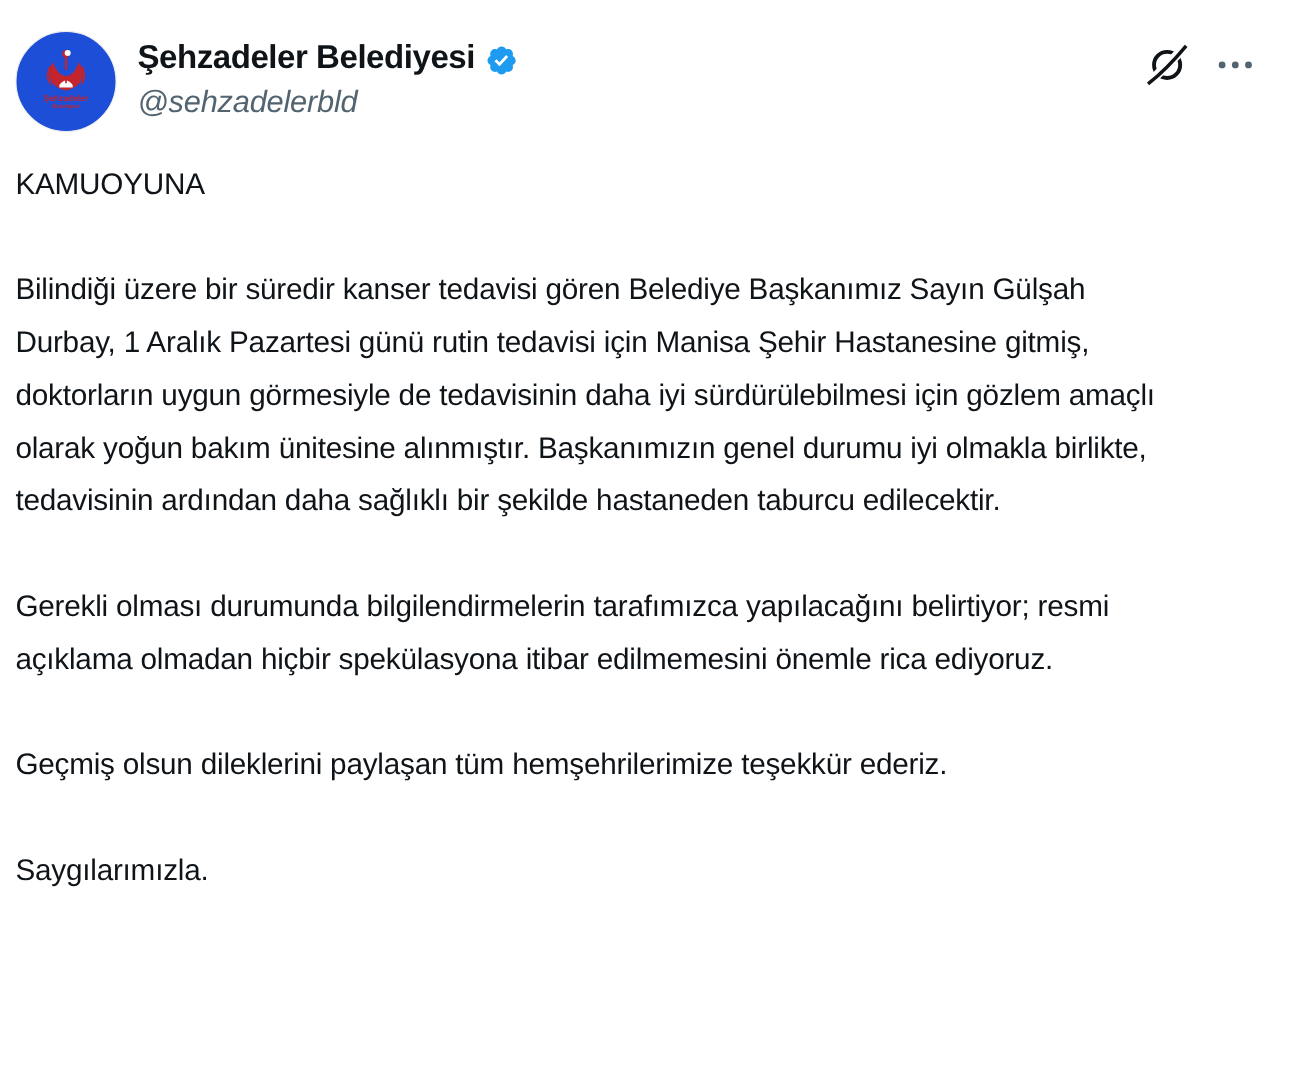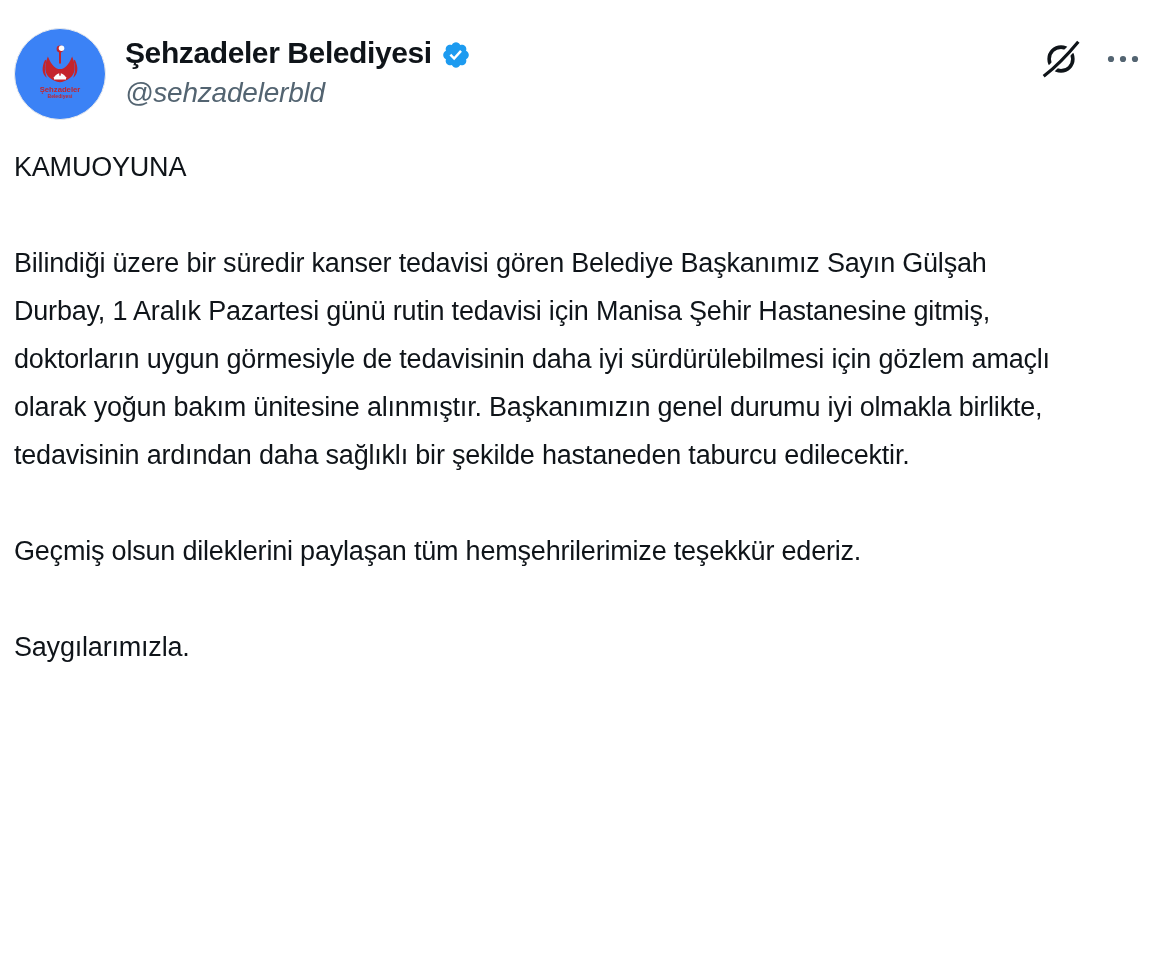--- a/index.html
+++ b/index.html
@@ -20,21 +20,21 @@
   }
   
   .header {
     display: flex;
     align-items: flex-start;
   }
   .avatar {
     width: 92px;
     height: 92px;
     border-radius: 50%;
-    background: #3b82f6;
+    background: #1d4ed8;
     border: 1px solid #ececec;
     box-sizing: border-box;
     display: flex;
     align-items: center;
     justify-content: center;
     overflow: hidden;
     flex-shrink: 0;
     cursor: pointer;
   }
   .author {
@@ -150,18 +150,19 @@
             <circle cx="17" cy="5" r="3.1" fill="#536471"></circle>
             <circle cx="29" cy="5" r="3.1" fill="#536471"></circle>
           </svg>
         </button>
       </div>
     </div>
 
     <div class="body-text">
       <p>KAMUOYUNA</p>
       <p>Bilindiği üzere bir süredir kanser tedavisi gören Belediye Başkanımız Sayın Gülşah Durbay, 1 Aralık Pazartesi günü rutin tedavisi için Manisa Şehir Hastanesine gitmiş, doktorların uygun görmesiyle de tedavisinin daha iyi sürdürülebilmesi için gözlem amaçlı olarak yoğun bakım ünitesine alınmıştır. Başkanımızın genel durumu iyi olmakla birlikte, tedavisinin ardından daha sağlıklı bir şekilde hastaneden taburcu edilecektir.</p>
+      <p>Gerekli olması durumunda bilgilendirmelerin tarafımızca yapılacağını belirtiyor; resmi açıklama olmadan hiçbir spekülasyona itibar edilmemesini önemle rica ediyoruz.</p>
       <p>Geçmiş olsun dileklerini paylaşan tüm hemşehrilerimize teşekkür ederiz.</p>
       <p>Saygılarımızla.</p>
     </div>
 
   </article>
 </div>
 
 </body></html>

